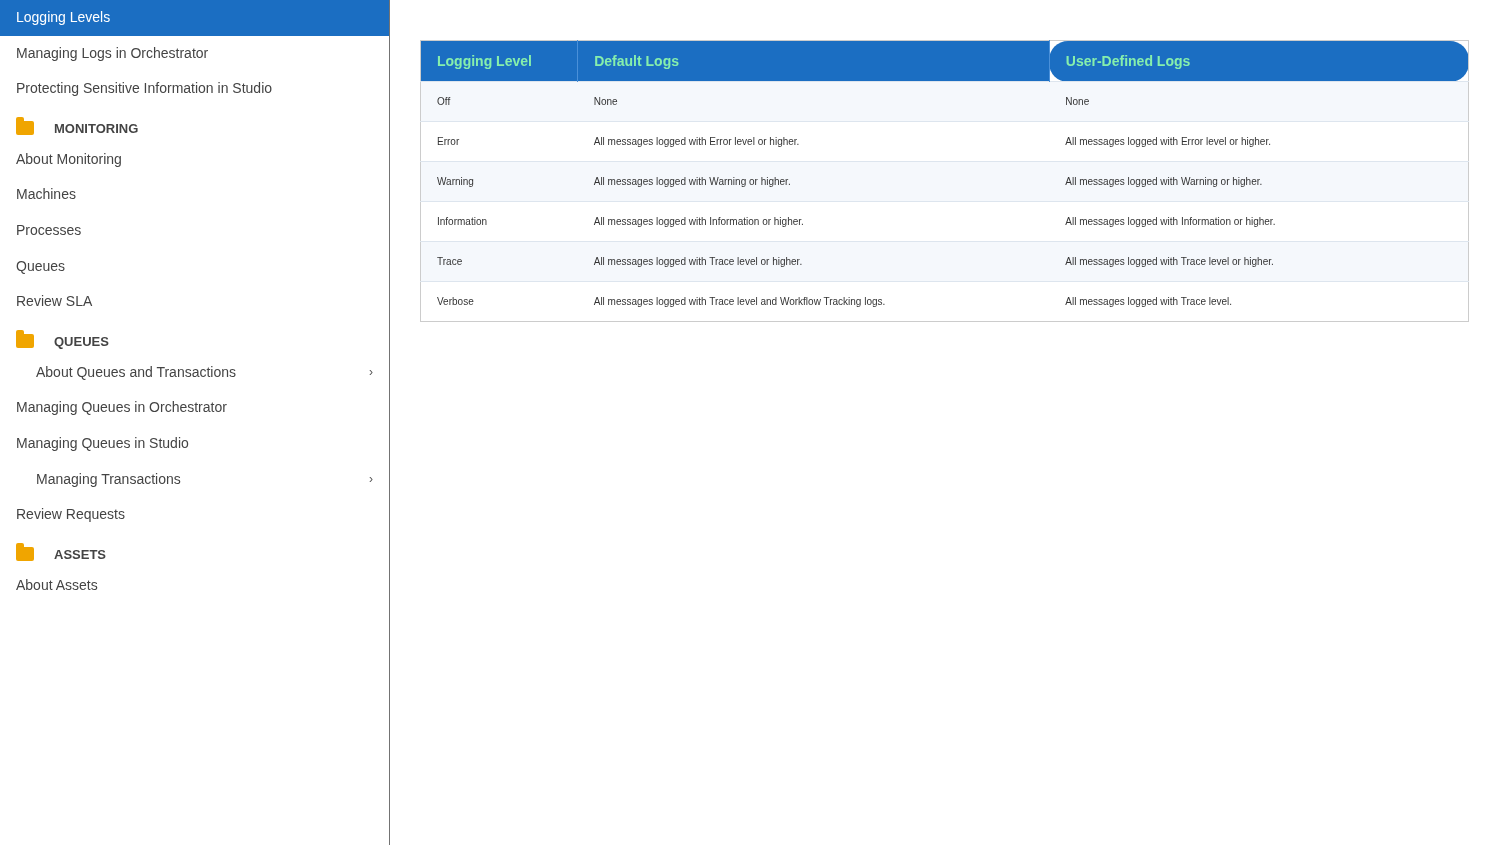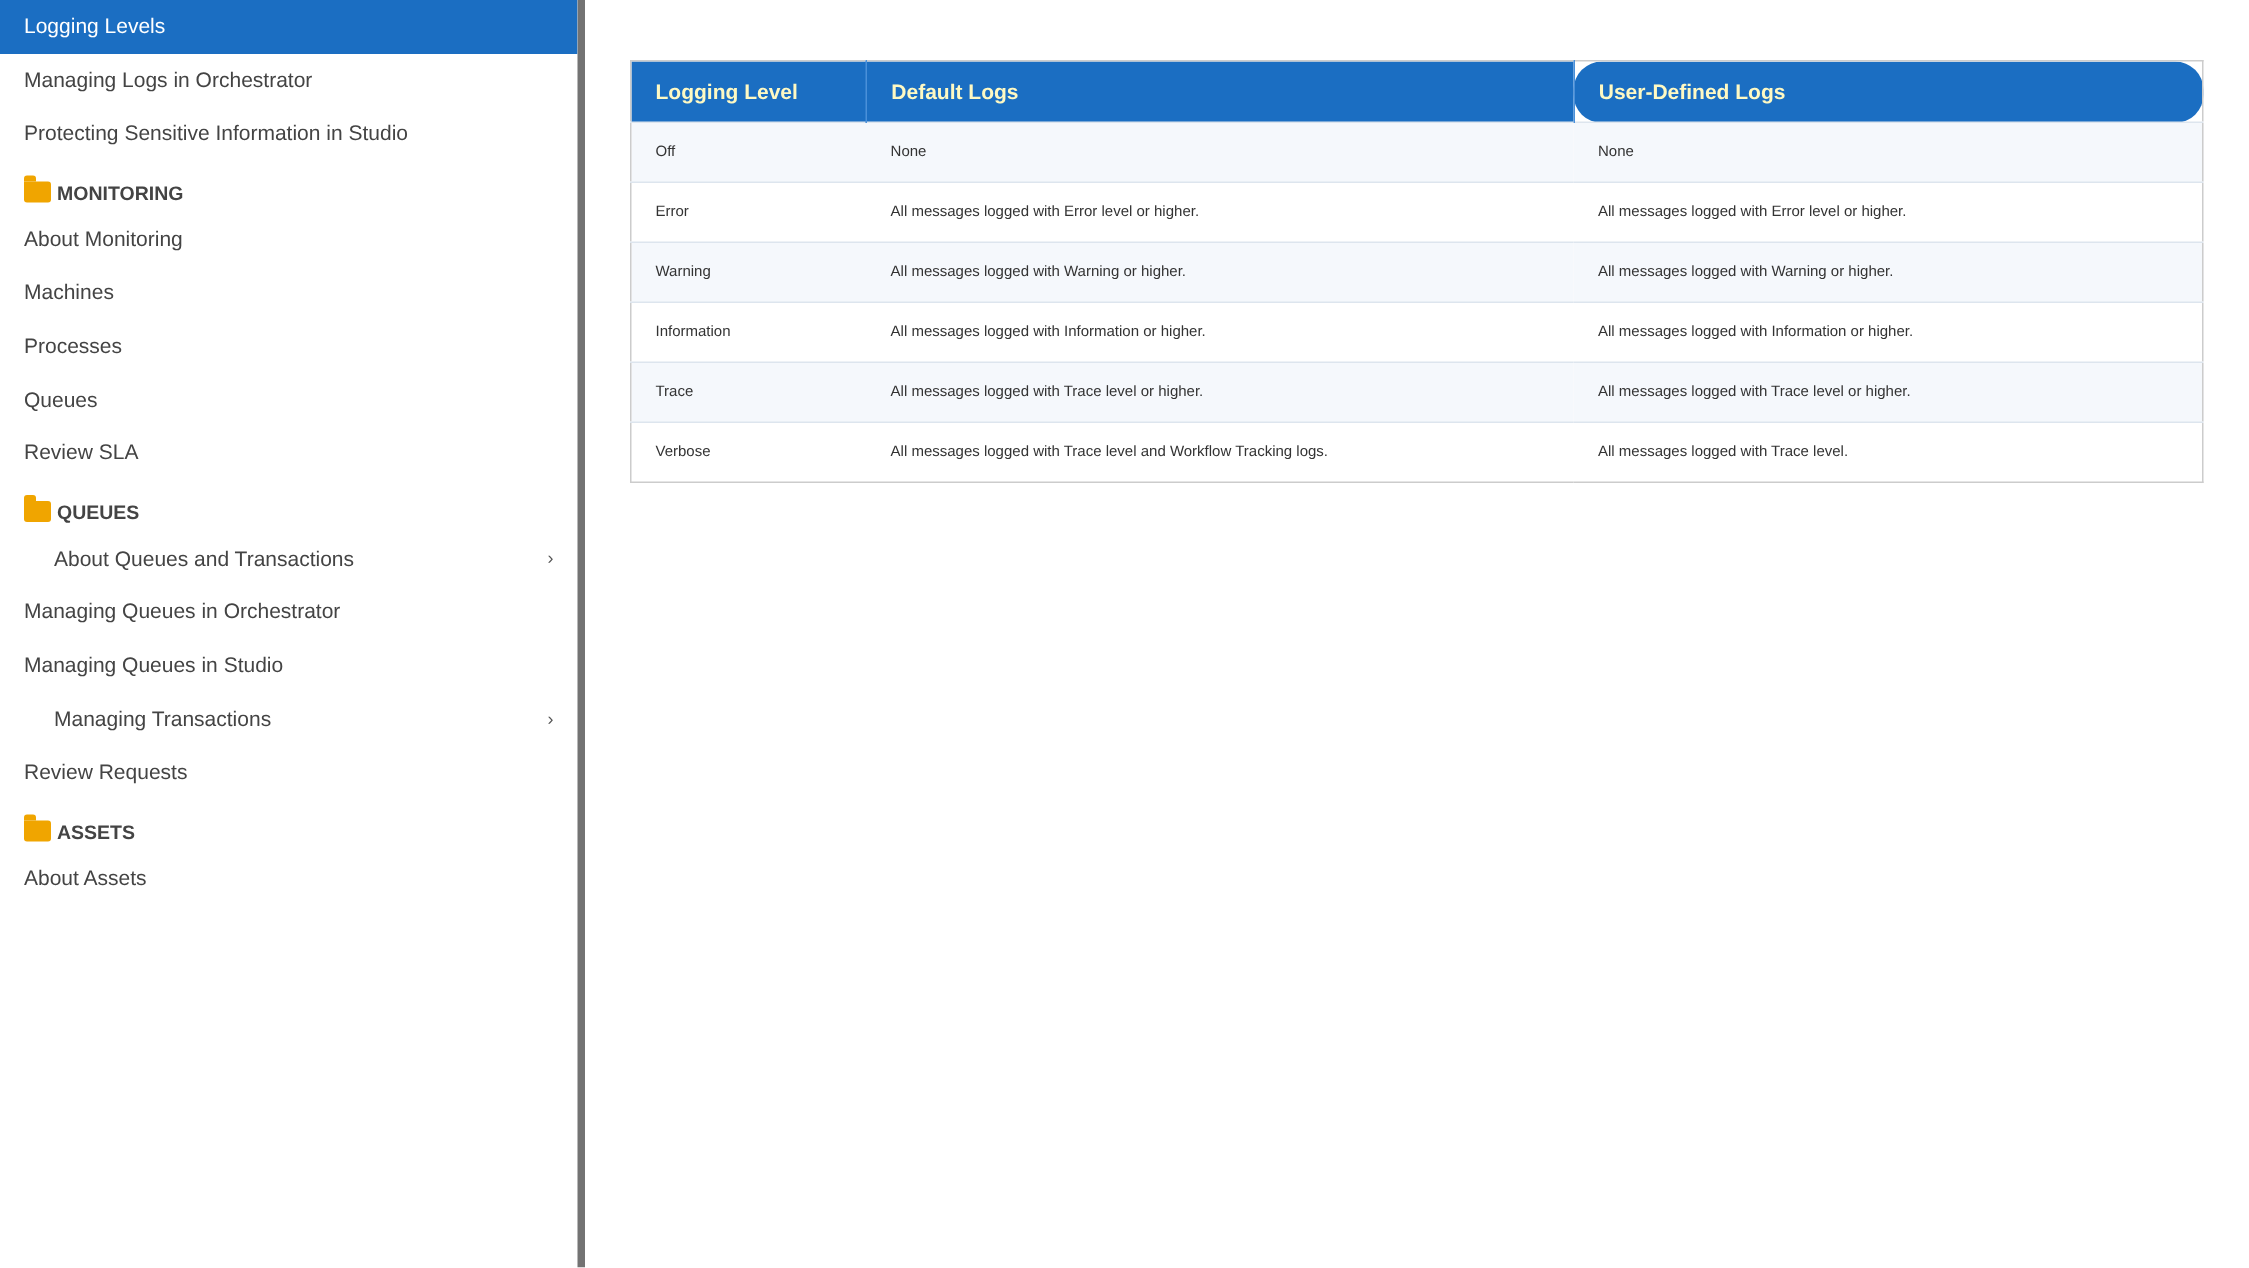--- a/index.html
+++ b/index.html
@@ -3,21 +3,21 @@
   <meta charset="utf-8">
   <style>
     * { box-sizing: border-box; margin: 0; padding: 0; }
     body { font-family: -apple-system, BlinkMacSystemFont, 'Segoe UI', Arial, sans-serif; font-size: 14px; color: #333; background: #fff; display: flex; min-height: 845px; }
 
     
     #sidebar {
       width: 390px;
       min-width: 390px;
       background: #fff;
-      border-right: 5px solid #737373;
+      border-right: 1px solid #737373;
       padding: 0;
       overflow-y: auto;
     }
     .sidebar-item {
       padding: 8px 16px;
       cursor: pointer;
       color: #444;
       font-size: 14px;
       line-height: 1.4;
     }
@@ -26,21 +26,21 @@
       color: #fff;
       font-weight: 500;
     }
     .sidebar-section-header {
       padding: 14px 16px 6px 16px;
       font-size: 13px;
       font-weight: 700;
       color: #444;
       display: flex;
       align-items: center;
-      gap: 4px;
+      gap: 20px;
     }
     .folder-icon {
       display: inline-block;
       width: 18px;
       height: 14px;
       background: #f0a500;
       border-radius: 0 2px 2px 2px;
       position: relative;
     }
     .folder-icon::before {
@@ -78,21 +78,21 @@
     }
 
     
     .logging-table {
       width: 100%;
       border-collapse: collapse;
       border: 1px solid #ccc;
     }
     .logging-table thead tr {
       background: #1b6ec2;
-      color: #fef9c3;
+      color: #86efac;
     }
     .logging-table thead th {
       padding: 12px 16px;
       text-align: left;
       font-weight: 600;
       font-size: 14px;
       border-right: 1px solid #4a90d9;
     }
     .logging-table thead th:last-child { border-right: none; }
     .logging-table tbody tr:nth-child(odd) { background: #f5f8fc; }

